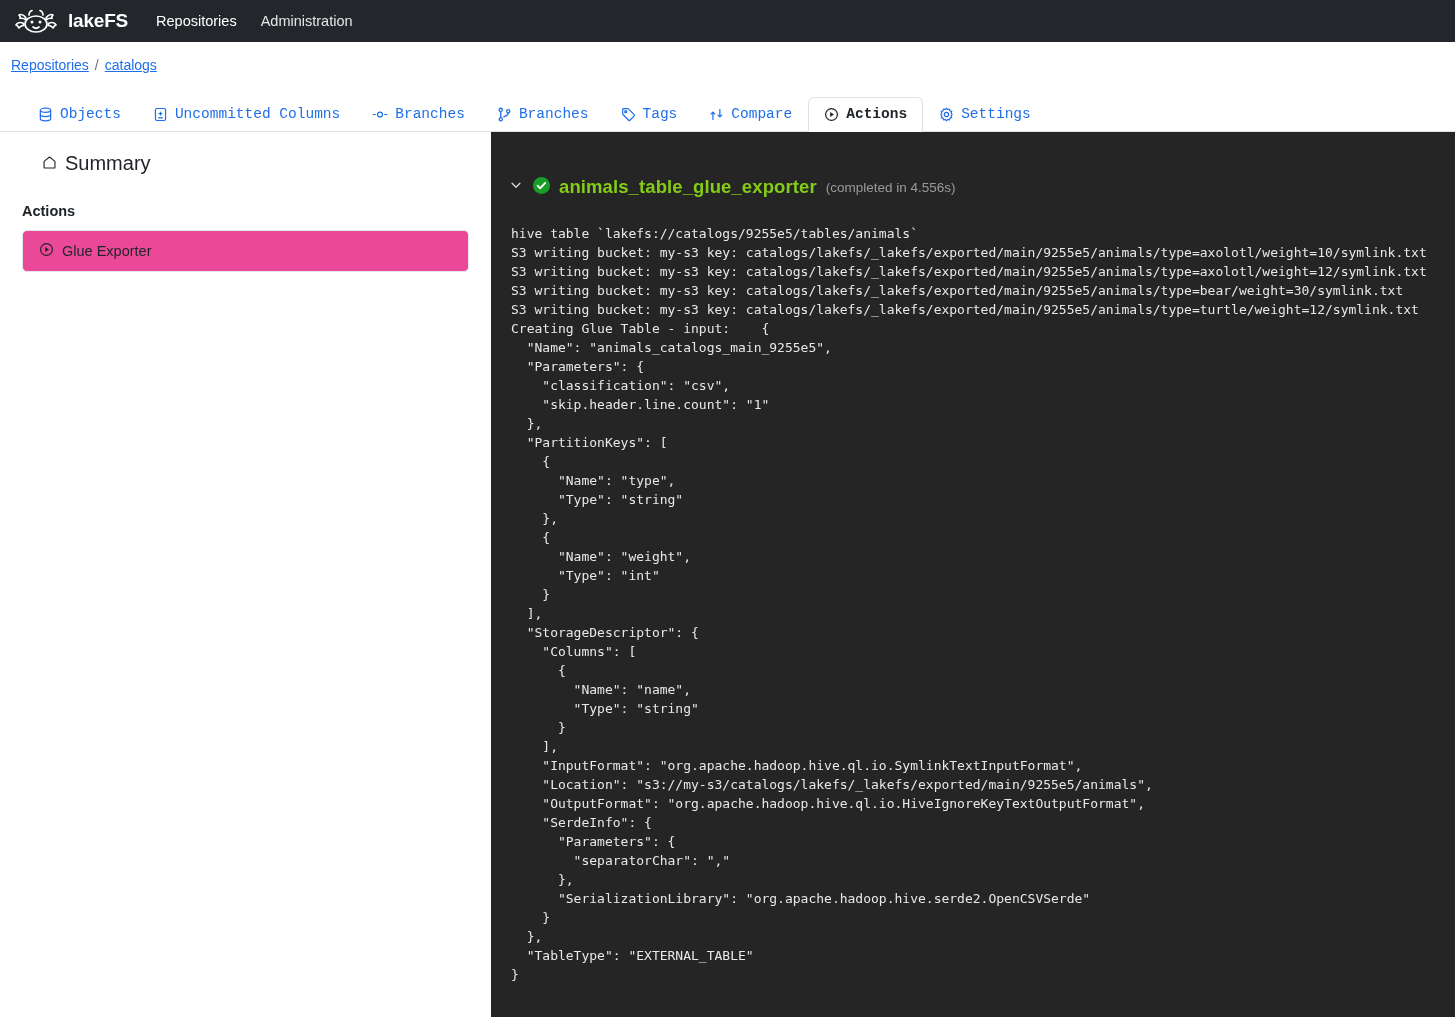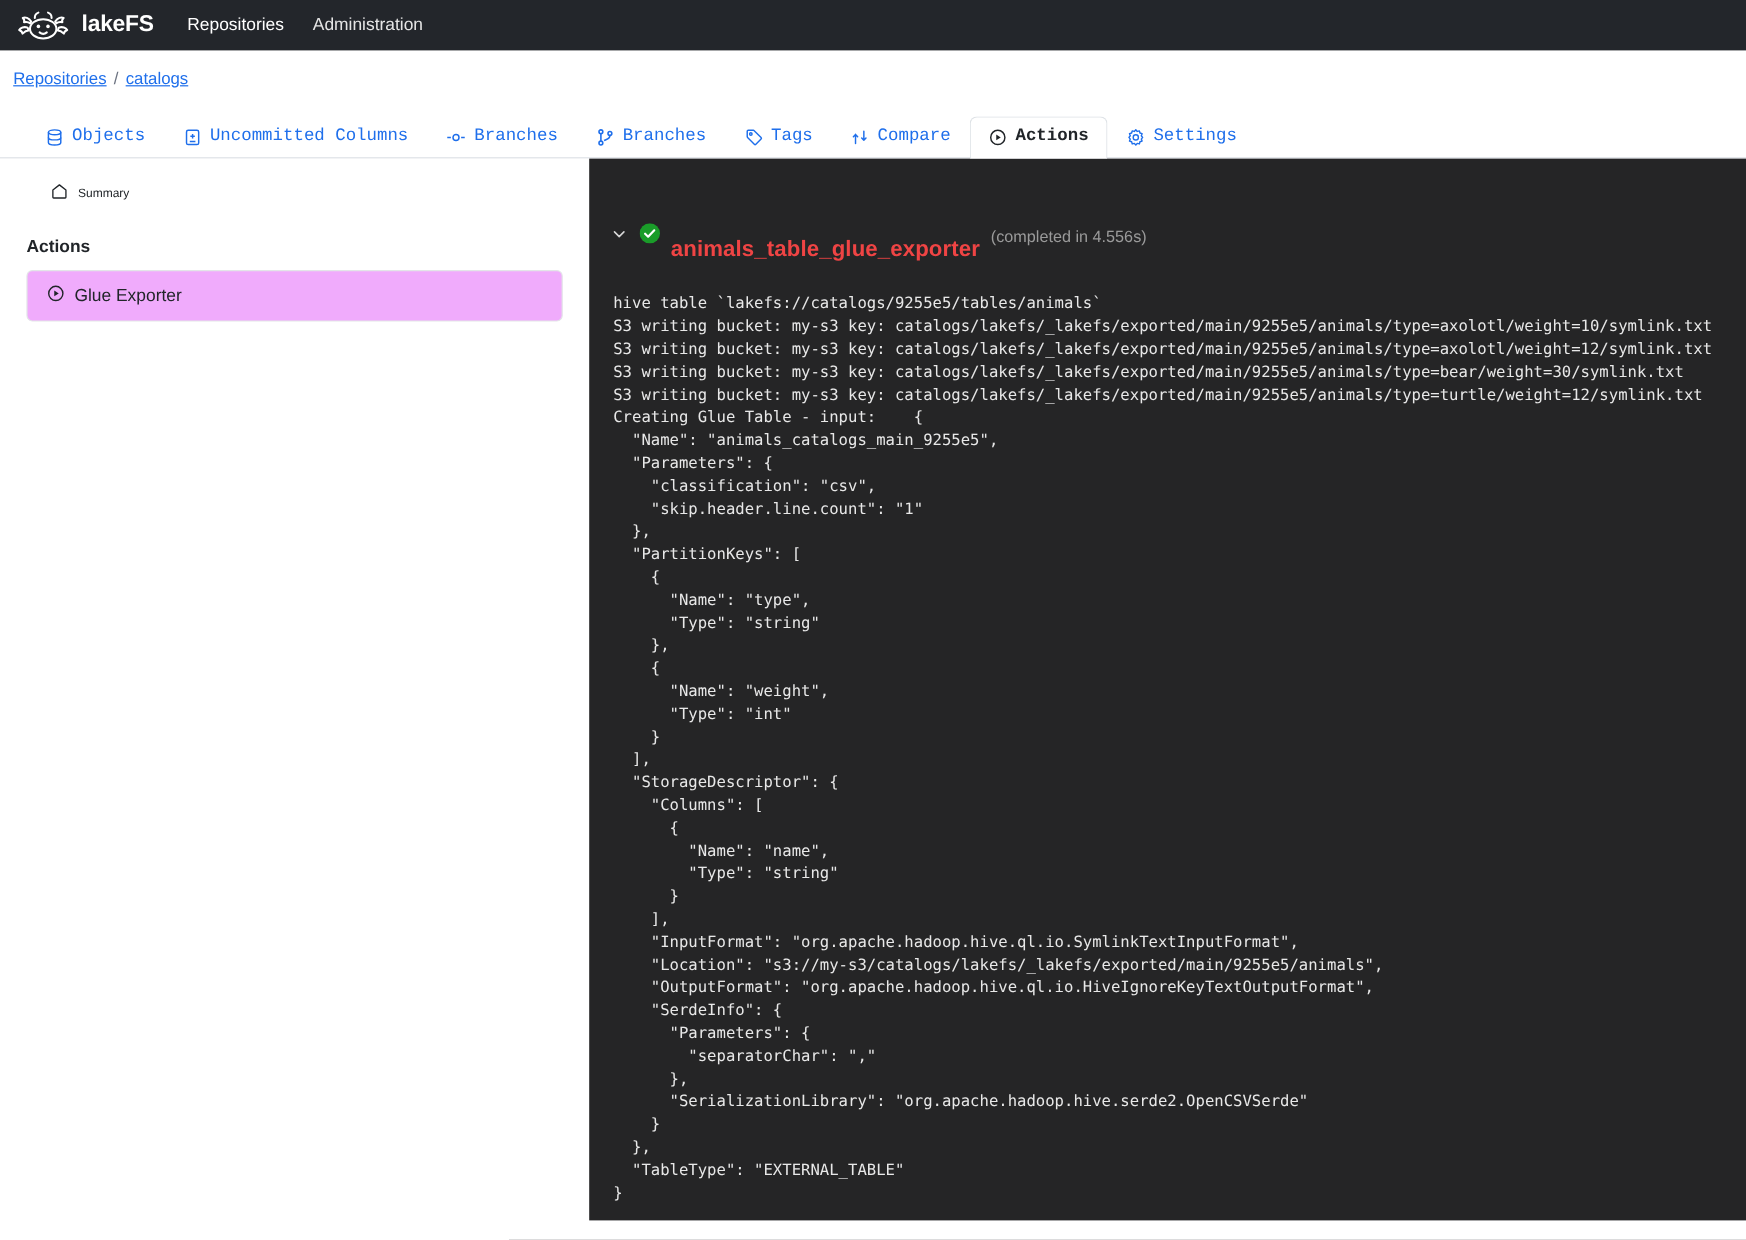--- a/index.html
+++ b/index.html
@@ -112,42 +112,42 @@
   }
   .sidebar {
     width: 491px;
     flex: 0 0 491px;
     padding: 18px 22px 0 22px;
   }
   .side-summary {
     display: flex;
     align-items: center;
     gap: 8px;
-    font-size: 10px;
+    font-size: 20px;
     color: #212529;
     padding: 2px 0 0 20px;
     cursor: pointer;
   }
   .side-heading {
     margin-top: 28px;
     font-size: 14.5px;
     font-weight: bold;
     color: #212529;
   }
   .side-list { margin-top: 11px; }
   .side-item {
     display: flex;
     align-items: center;
     gap: 8px;
     border: 1px solid #e3e5e8;
     border-radius: 5px;
     padding: 11px 16px;
     font-size: 14.5px;
     color: #212529;
-    background: #f0abfc;
+    background: #ec4899;
     cursor: pointer;
   }
 
   
   .log-panel {
     flex: 1 1 auto;
     background: #252526;
     padding: 44px 0 0 0;
     overflow: hidden;
   }
@@ -158,25 +158,24 @@
     padding-left: 18px;
     margin-bottom: 26px;
   }
   .chev {
     color: #d7d7d7;
     display: inline-block;
     margin-right: 1px;
   }
   .status-dot { display:block; }
   .log-title {
-    color: #ef4444;
+    color: #84cc16;
     font-size: 18.5px;
     font-weight: 600;
     letter-spacing: 0.1px;
-    margin-top: 20px;
   }
   .log-meta {
     color: #9a9a9a;
     font-size: 13.5px;
   }
   .log-body {
     font-family: "DejaVu Sans Mono", monospace;
     font-size: 13px;
     line-height: 19px;
     color: #e8e8e8;

